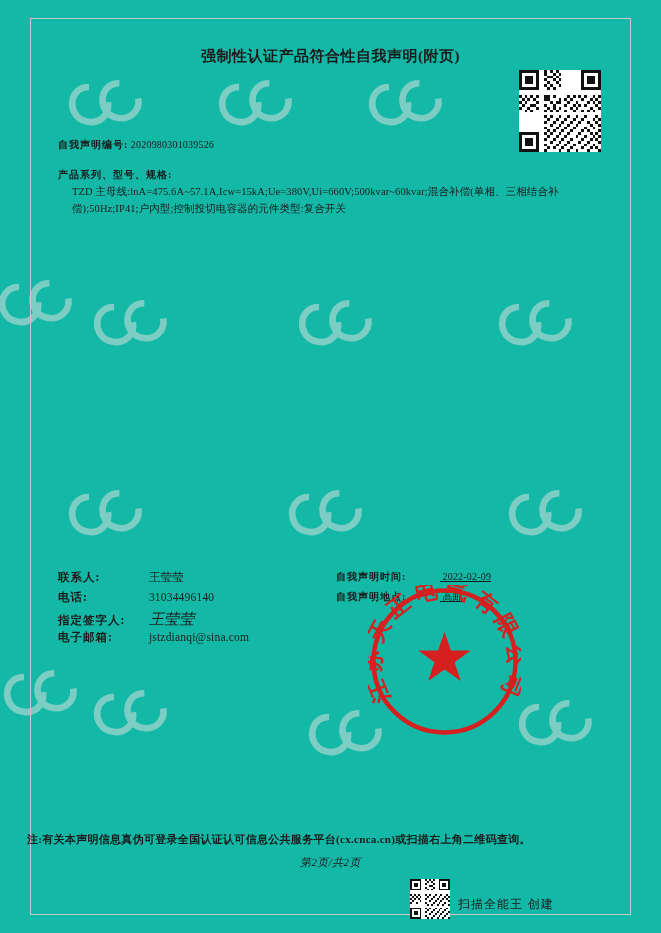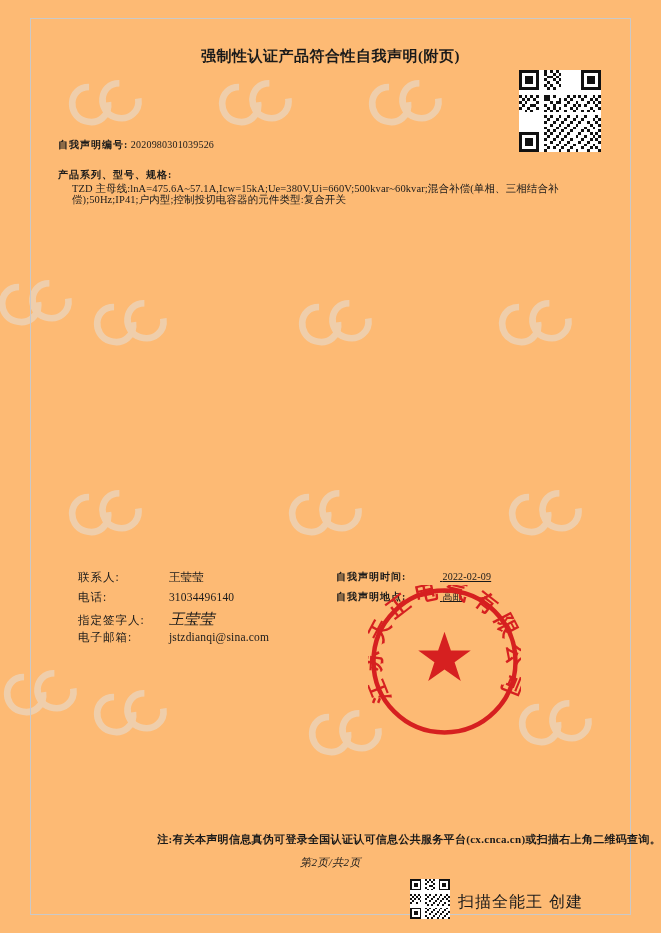--- a/index.html
+++ b/index.html
@@ -7,21 +7,21 @@
     padding: 0;
     background: #f0f0ee;
   }
   body {
     font-family: "Liberation Serif", "DejaVu Serif", serif;
   }
   .page {
     position: relative;
     width: 661px;
     height: 933px;
-    background: #fdba74;
+    background: #14b8a6;
     overflow: hidden;
   }
   
   .watermarks {
     position: absolute;
     inset: 0;
     pointer-events: none;
     z-index: 0;
   }
   .wm {
@@ -97,44 +97,43 @@
     font-weight: bold;
     letter-spacing: 1px;
     text-align: center;
   }
   .spec-text {
     position: absolute;
     left: 72px;
     top: 183px;
     width: 520px;
     font-size: 10.5px;
-    line-height: 11px;
+    line-height: 17px;
     color: #1a1a1a;
     letter-spacing: 0.1px;
   }
 
   
   .contact-block {
     position: absolute;
     left: 58px;
     top: 570px;
     font-size: 11.5px;
     color: #1a1a1a;
   }
   .contact-line {
     position: relative;
     height: 20px;
     white-space: nowrap;
   }
   .contact-line .lbl {
     display: inline-block;
     width: 76px;
-    font-weight: normal;
+    font-weight: bold;
     letter-spacing: 1px;
-    margin-left: 20px;
   }
   .contact-line .val {
     display: inline-block;
     letter-spacing: 0.2px;
     margin-left: 12px;
   }
   .sign-script {
     font-family: "Liberation Serif", serif;
     font-style: italic;
     font-size: 15px;
@@ -168,24 +167,24 @@
     top: 585px;
     width: 153px;
     height: 153px;
     z-index: 5;
     pointer-events: none;
   }
   .seal svg { display: block; }
 
   .note {
     position: absolute;
-    left: 16px;
+    left: 4px;
     right: 0;
     top: 832px;
-    text-align: right;
+    text-align: left;
     font-size: 11px;
     font-weight: bold;
     color: #1a1a1a;
     letter-spacing: 0.3px;
     padding-left: 23px;
   }
   .page-no {
     position: absolute;
     left: 0;
     right: 0;
@@ -209,21 +208,21 @@
     position: absolute;
     left: 410px;
     bottom: 14px;
     width: 40px;
     height: 40px;
   }
   .footer-text {
     position: absolute;
     left: 458px;
     bottom: 20px;
-    font-size: 16px;
+    font-size: 12px;
     color: #1a1a1a;
     letter-spacing: 1px;
     font-family: "DejaVu Sans", "Liberation Sans", sans-serif;
   }
 </style>
 </head>
 <body>
 
 <div class="page">
 

